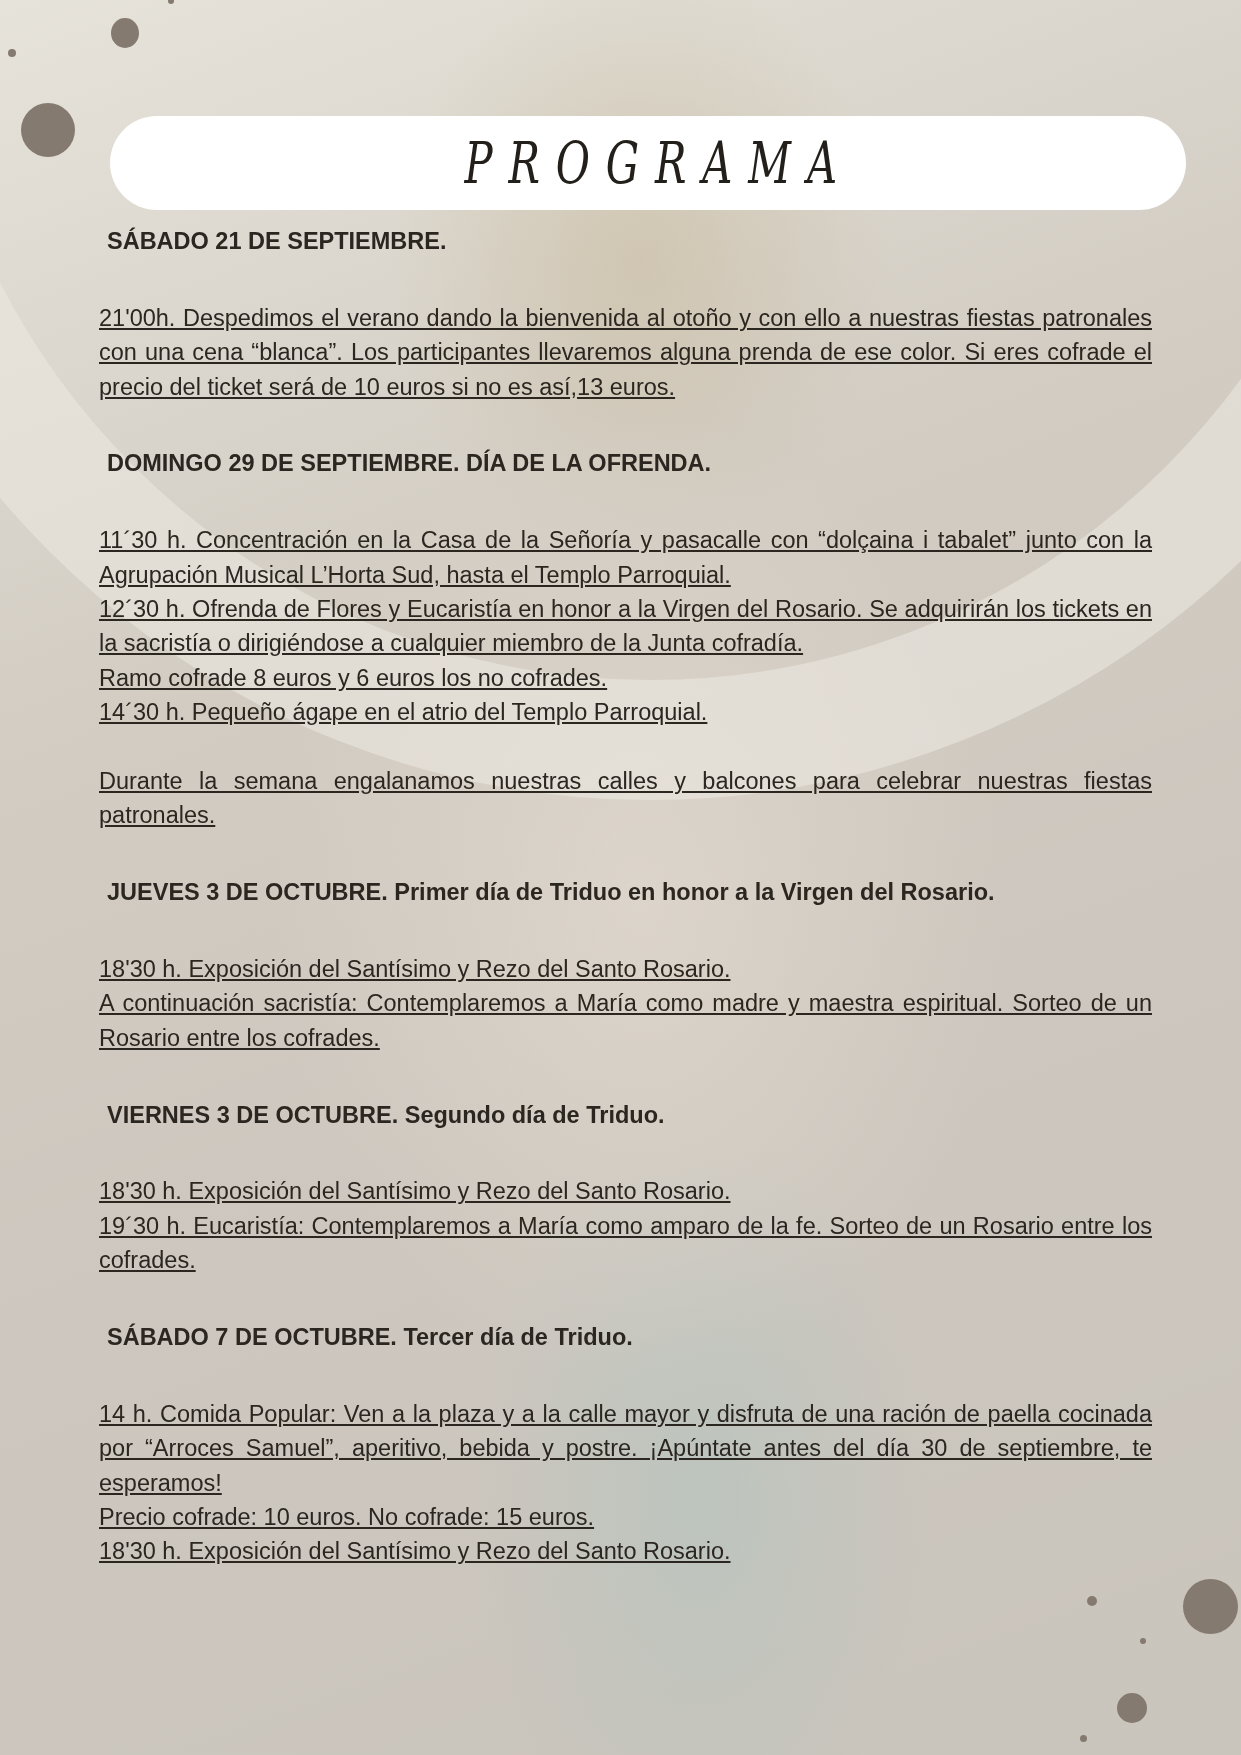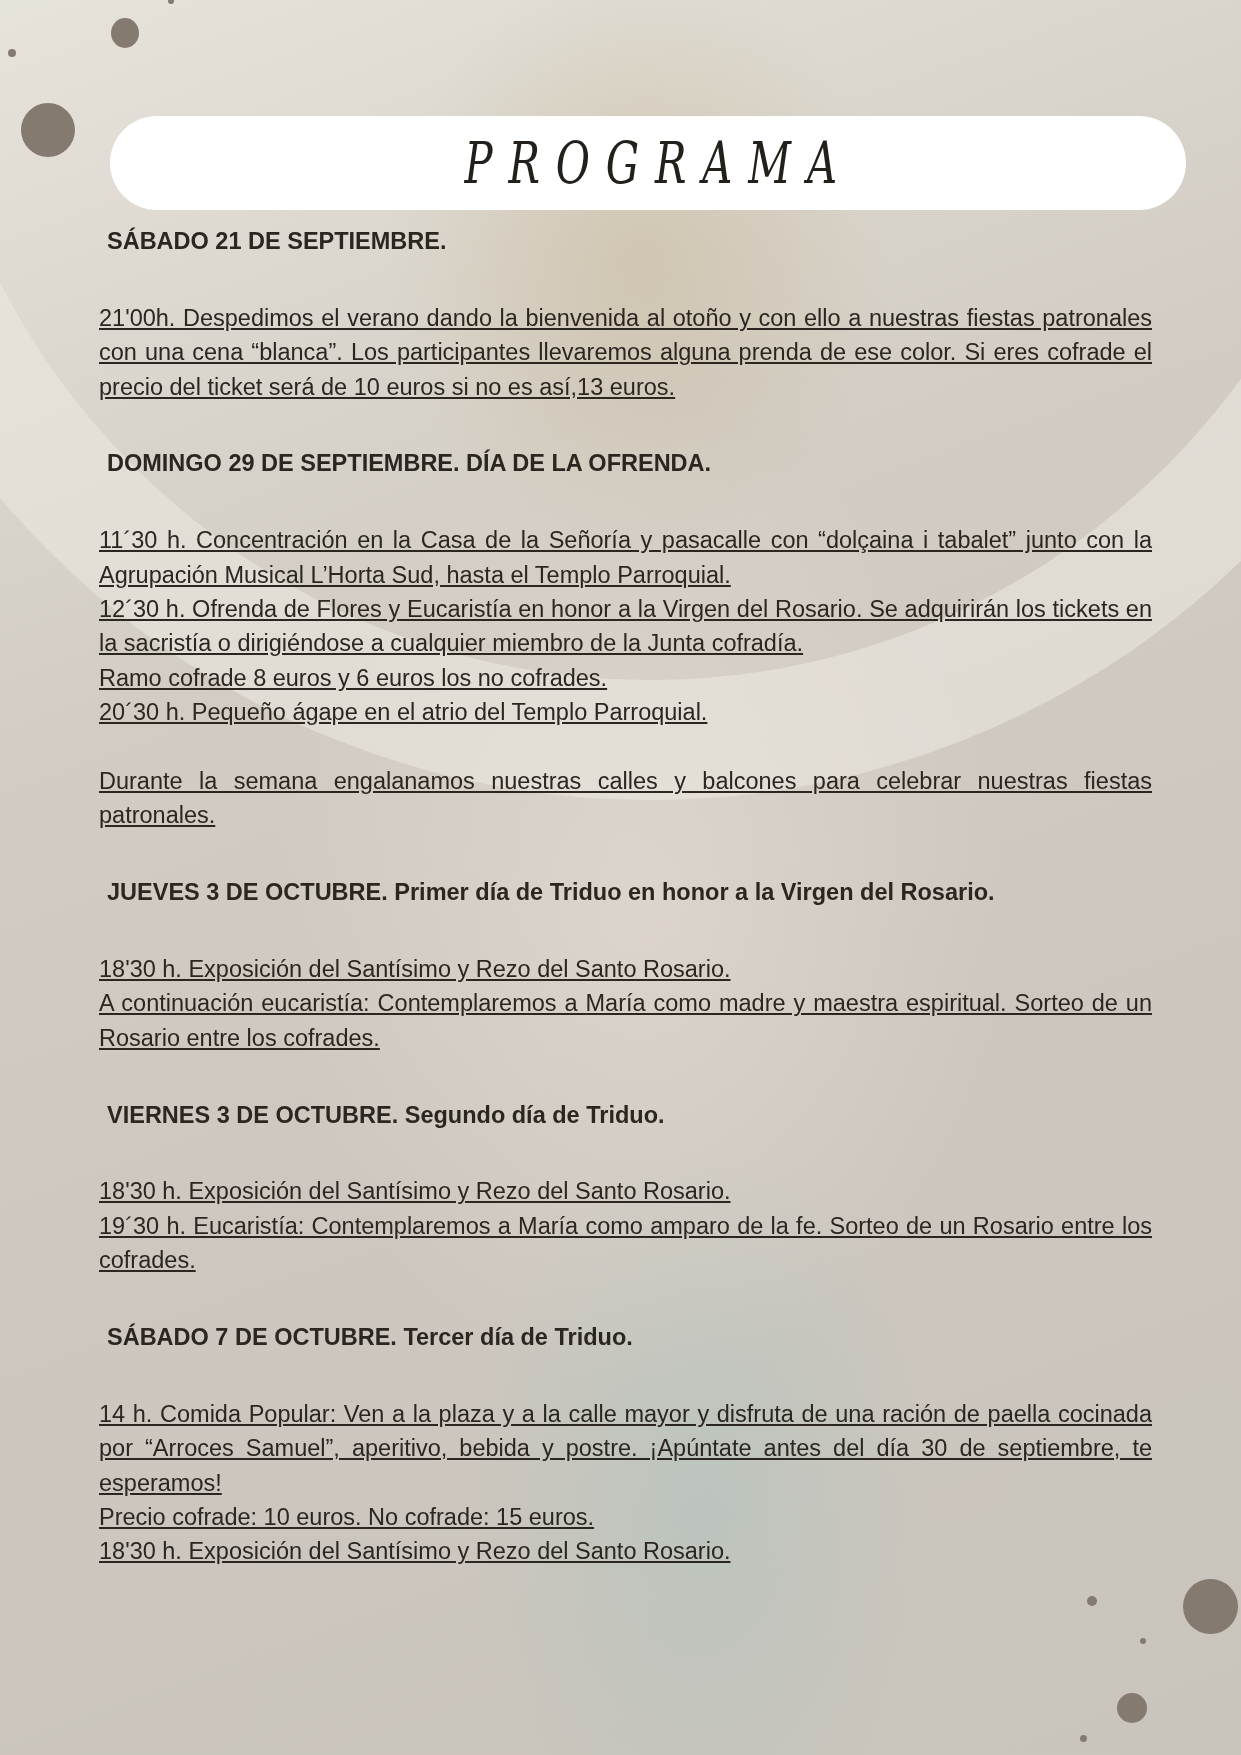--- a/index.html
+++ b/index.html
@@ -70,31 +70,31 @@
     <p class="para">21'00h. Despedimos el verano dando la bienvenida al otoño y con ello a nuestras fiestas patronales con una cena “blanca”. Los participantes llevaremos alguna prenda de ese color. Si eres cofrade el precio del ticket será de 10 euros si no es así,13 euros.</p>
   </section>
   <div class="gap"></div>
 
   <section>
     <p class="heading">DOMINGO 29 DE SEPTIEMBRE. DÍA DE LA OFRENDA.</p>
     <div class="gap"></div>
     <p class="para">11´30 h. Concentración en la Casa de la Señoría y pasacalle con “dolçaina i tabalet” junto con la Agrupación Musical L’Horta Sud, hasta el Templo Parroquial.</p>
     <p class="para">12´30 h. Ofrenda de Flores y Eucaristía en honor a la Virgen del Rosario. Se adquirirán los tickets en la sacristía o dirigiéndose a cualquier miembro de la Junta cofradía.</p>
     <p class="para">Ramo cofrade 8 euros y 6 euros los no cofrades.</p>
-    <p class="para">20´30 h. Pequeño ágape en el atrio del Templo Parroquial.</p>
+    <p class="para">14´30 h. Pequeño ágape en el atrio del Templo Parroquial.</p>
     <div class="gap"></div>
     <p class="para">Durante la semana engalanamos nuestras calles y balcones para celebrar nuestras fiestas patronales.</p>
   </section>
   <div class="gap"></div>
 
   <section>
     <p class="heading">JUEVES 3 DE OCTUBRE. Primer día de Triduo en honor a la Virgen del Rosario.</p>
     <div class="gap"></div>
     <p class="para">18'30 h. Exposición del Santísimo y Rezo del Santo Rosario.</p>
-    <p class="para">A continuación eucaristía: Contemplaremos a María como madre y maestra espiritual. Sorteo de un Rosario entre los cofrades.</p>
+    <p class="para">A continuación sacristía: Contemplaremos a María como madre y maestra espiritual. Sorteo de un Rosario entre los cofrades.</p>
   </section>
   <div class="gap"></div>
 
   <section>
     <p class="heading">VIERNES 3 DE OCTUBRE. Segundo día de Triduo.</p>
     <div class="gap"></div>
     <p class="para">18'30 h. Exposición del Santísimo y Rezo del Santo Rosario.</p>
     <p class="para">19´30 h. Eucaristía: Contemplaremos a María como amparo de la fe. Sorteo de un Rosario entre los cofrades.</p>
   </section>
   <div class="gap"></div>

